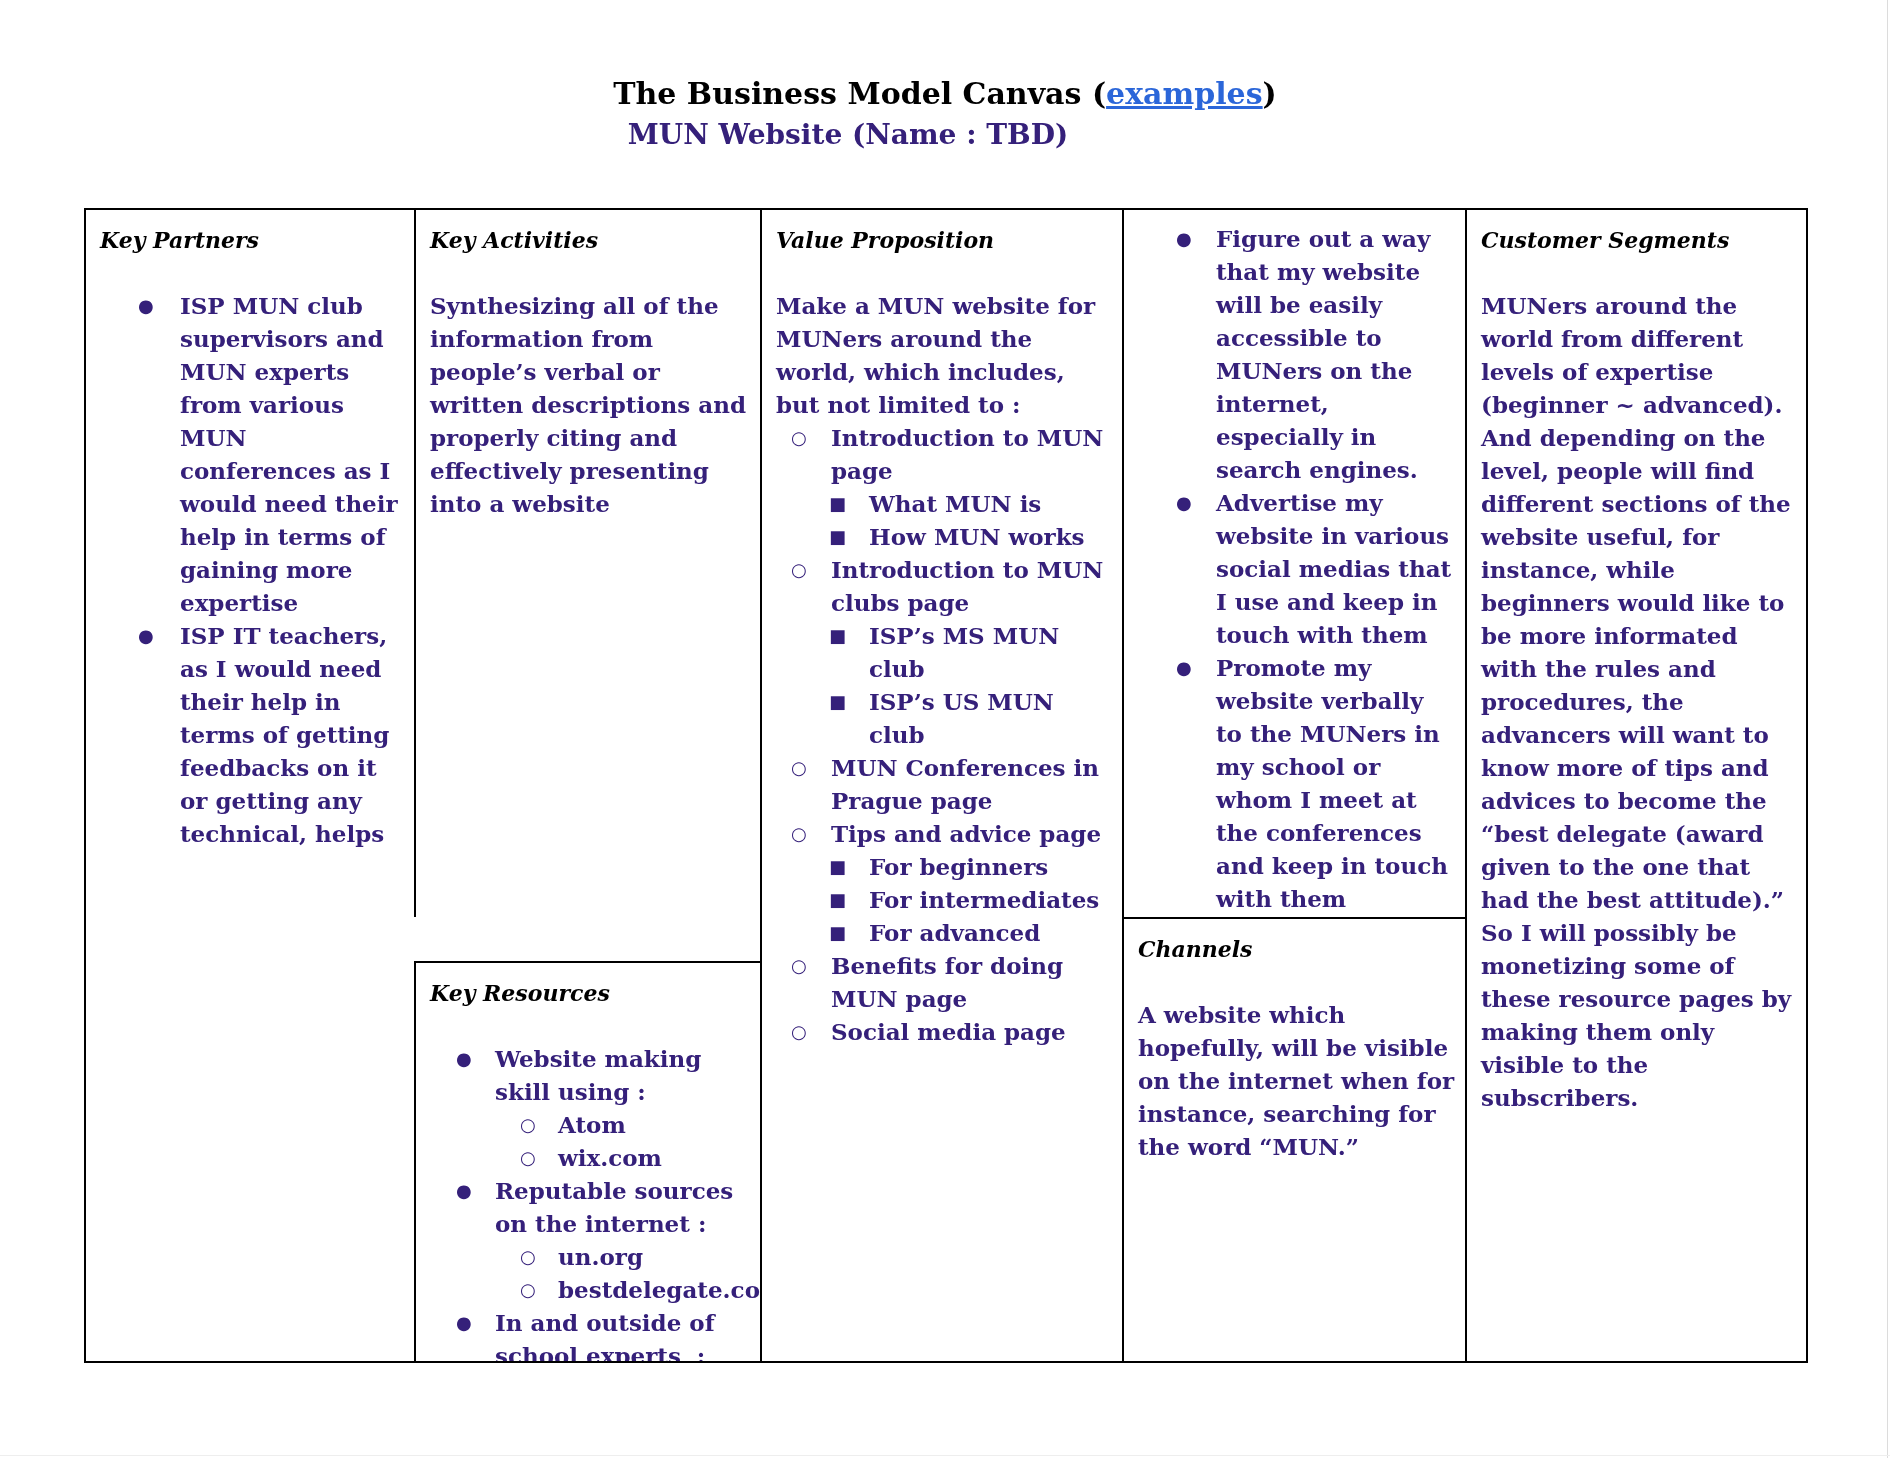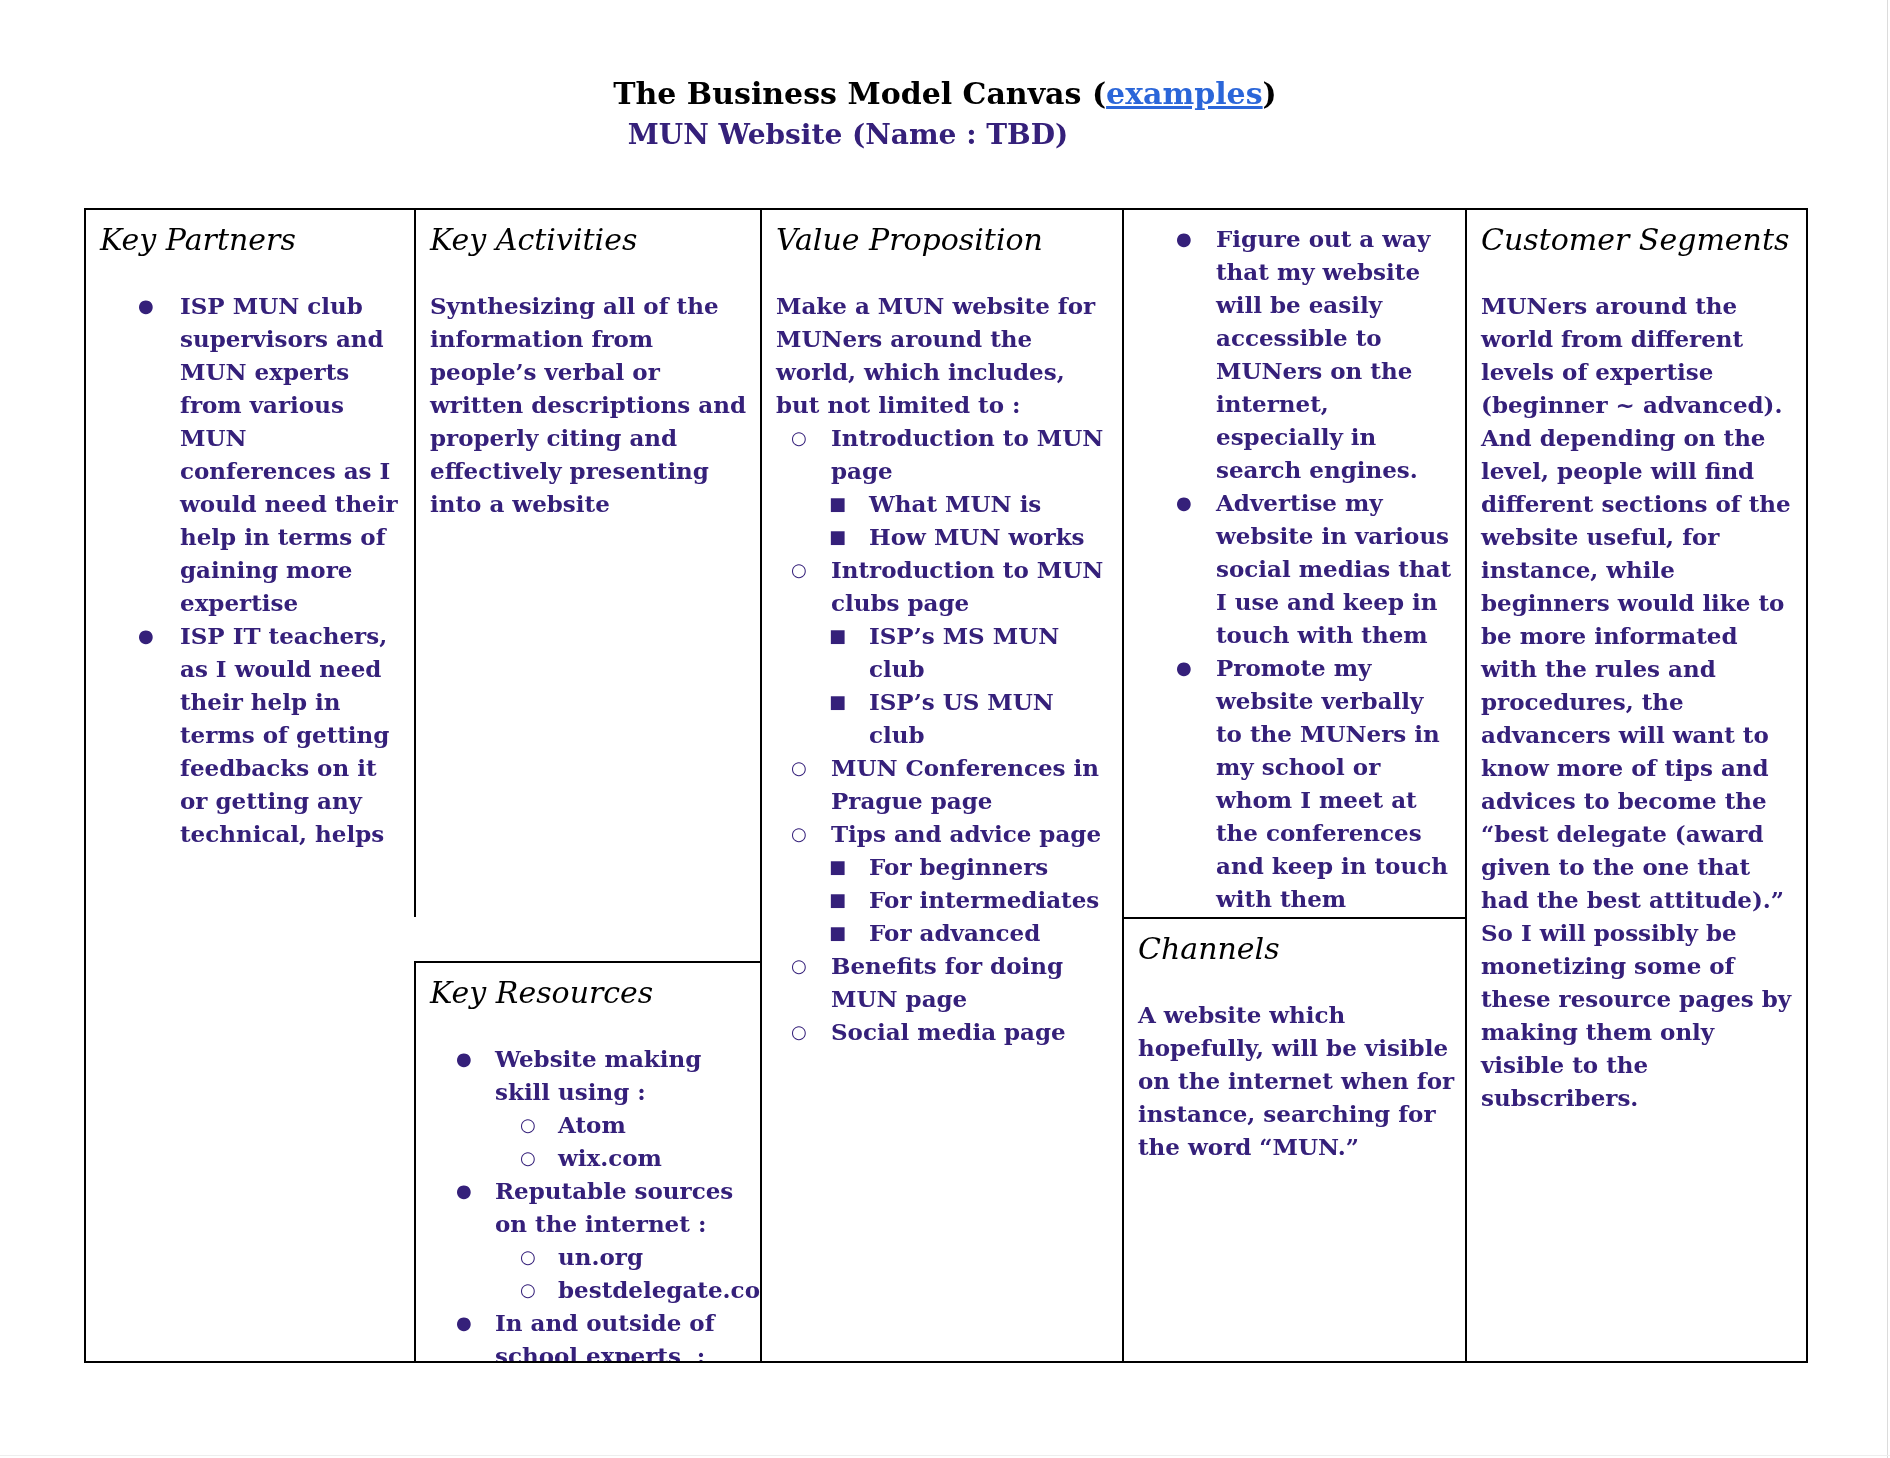--- a/index.html
+++ b/index.html
@@ -35,21 +35,21 @@
   .bt{border-top:2px solid #000000;}
   .c-kp{grid-column:1;grid-row:1/3;}
   .c-ka{grid-column:2;grid-row:1;}
   .c-kr{grid-column:2;grid-row:2;margin-top:44px;}
   .c-vp{grid-column:3;grid-row:1/3;}
   .c-cr{grid-column:4;grid-row:1;}
   .c-ch{grid-column:4;grid-row:2;}
   .c-cs{grid-column:5;grid-row:1/3;}
 
   .hdr{
-    font-size:30px;line-height:36px;font-weight:normal;font-style:italic;
+    font-size:22px;line-height:36px;font-weight:bold;font-style:italic;
     color:#000000;margin:0 0 31px 0;
   }
   .para,.txt{
     font-size:23px;line-height:33px;font-weight:bold;color:#35207a;
     white-space:pre-wrap;
   }
   .para{margin:0;}
 
   .li{position:relative;}
   .marker{

